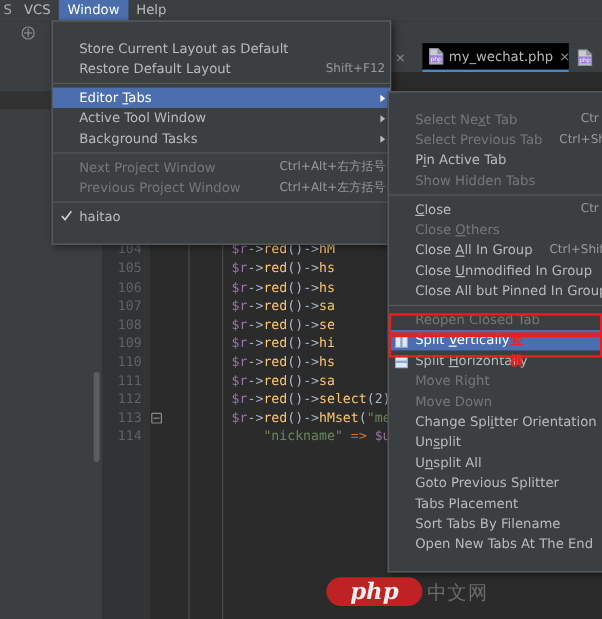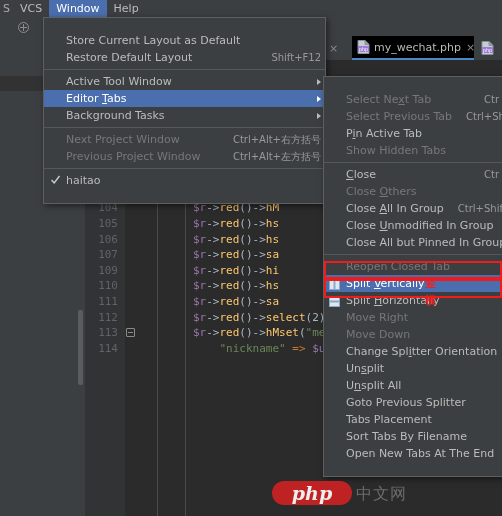--- a/index.html
+++ b/index.html
@@ -373,44 +373,45 @@
         <div class="line"><span class="lnum">98</span><span class="ctext"><span class="pun">                </span><span class="var">$sex</span></span></div>
         <div class="line"><span class="lnum">99</span><span class="fold fold-end"></span><span class="ctext"><span class="pun">                </span><span class="kw">break</span></span></div>
         <div class="line"><span class="lnum">100</span><span class="fold fold-sq"></span><span class="ctext"><span class="pun">            </span><span class="kw">default</span><span class="pun">:</span></span></div>
         <div class="line"><span class="lnum">101</span><span class="ctext"><span class="pun">                </span><span class="var">$sex</span></span></div>
         <div class="line"><span class="lnum">102</span><span class="fold fold-end"></span><span class="ctext"><span class="pun">                </span><span class="kw">break</span></span></div>
         <div class="line"><span class="lnum">103</span><span class="fold fold-end"></span><span class="ctext"><span class="pun">        }</span></span></div>
         <div class="line"><span class="lnum">104</span><span class="ctext"><span class="pun">        </span><span class="var">$r</span><span class="pun">-&gt;</span><span class="fn">red</span><span class="pun">()-&gt;</span><span class="fn">hM</span></span></div>
         <div class="line"><span class="lnum">105</span><span class="ctext"><span class="pun">        </span><span class="var">$r</span><span class="pun">-&gt;</span><span class="fn">red</span><span class="pun">()-&gt;</span><span class="fn">hs</span></span></div>
         <div class="line"><span class="lnum">106</span><span class="ctext"><span class="pun">        </span><span class="var">$r</span><span class="pun">-&gt;</span><span class="fn">red</span><span class="pun">()-&gt;</span><span class="fn">hs</span></span></div>
         <div class="line"><span class="lnum">107</span><span class="ctext"><span class="pun">        </span><span class="var">$r</span><span class="pun">-&gt;</span><span class="fn">red</span><span class="pun">()-&gt;</span><span class="fn">sa</span></span></div>
+        <div class="line"><span class="lnum">108</span><span class="ctext"><span class="pun">        </span><span class="var">$r</span><span class="pun">-&gt;</span><span class="fn">red</span><span class="pun">()-&gt;</span><span class="fn">se</span></span></div>
         <div class="line"><span class="lnum">109</span><span class="ctext"><span class="pun">        </span><span class="var">$r</span><span class="pun">-&gt;</span><span class="fn">red</span><span class="pun">()-&gt;</span><span class="fn">hi</span></span></div>
         <div class="line"><span class="lnum">110</span><span class="ctext"><span class="pun">        </span><span class="var">$r</span><span class="pun">-&gt;</span><span class="fn">red</span><span class="pun">()-&gt;</span><span class="fn">hs</span></span></div>
         <div class="line"><span class="lnum">111</span><span class="ctext"><span class="pun">        </span><span class="var">$r</span><span class="pun">-&gt;</span><span class="fn">red</span><span class="pun">()-&gt;</span><span class="fn">sa</span></span></div>
         <div class="line"><span class="lnum">112</span><span class="ctext"><span class="pun">        </span><span class="var">$r</span><span class="pun">-&gt;</span><span class="fn">red</span><span class="pun">()-&gt;</span><span class="fn">select</span><span class="pun">(2);</span></span></div>
         <div class="line"><span class="lnum">113</span><span class="fold fold-sq"></span><span class="ctext"><span class="pun">        </span><span class="var">$r</span><span class="pun">-&gt;</span><span class="fn">red</span><span class="pun">()-&gt;</span><span class="fn">hMset</span><span class="pun">(</span><span class="str">"member:"</span><span class="pun"> . </span><span class="var">$member_id</span><span class="pun">,</span></span></div>
         <div class="line"><span class="lnum">114</span><span class="ctext"><span class="pun">            </span><span class="str">"nickname"</span><span class="kw"> =&gt; </span><span class="var">$user</span><span class="pun">[</span><span class="str">"nickname"</span><span class="pun">],</span></span></div>
       </div>
   </div>
 
   <div class="menu" id="window-menu" style="left:43px; top:17px; width:283px;">
       <div class="mi">
         <span class="label">Store Current Layout as Default</span>
       </div>
       <div class="mi">
         <span class="label">Restore Default Layout</span>
         <span class="accel">Shift+F12</span>
       </div>
       <div class="sep"></div>
-      <div class="mi">
-        <span class="label">Active Tool Window</span>
-        <span class="arrow"></span>
-      </div>
       <div class="mi sel">
         <span class="label">Editor <span class="u">T</span>abs</span>
+        <span class="arrow"></span>
+      </div>
+      <div class="mi">
+        <span class="label">Active Tool Window</span>
         <span class="arrow"></span>
       </div>
       <div class="mi">
         <span class="label">Background Tasks</span>
         <span class="arrow"></span>
       </div>
       <div class="sep"></div>
       <div class="mi disabled">
         <span class="label">Next Project Window</span>
         <span class="accel">Ctrl+Alt+右方括号</span>

